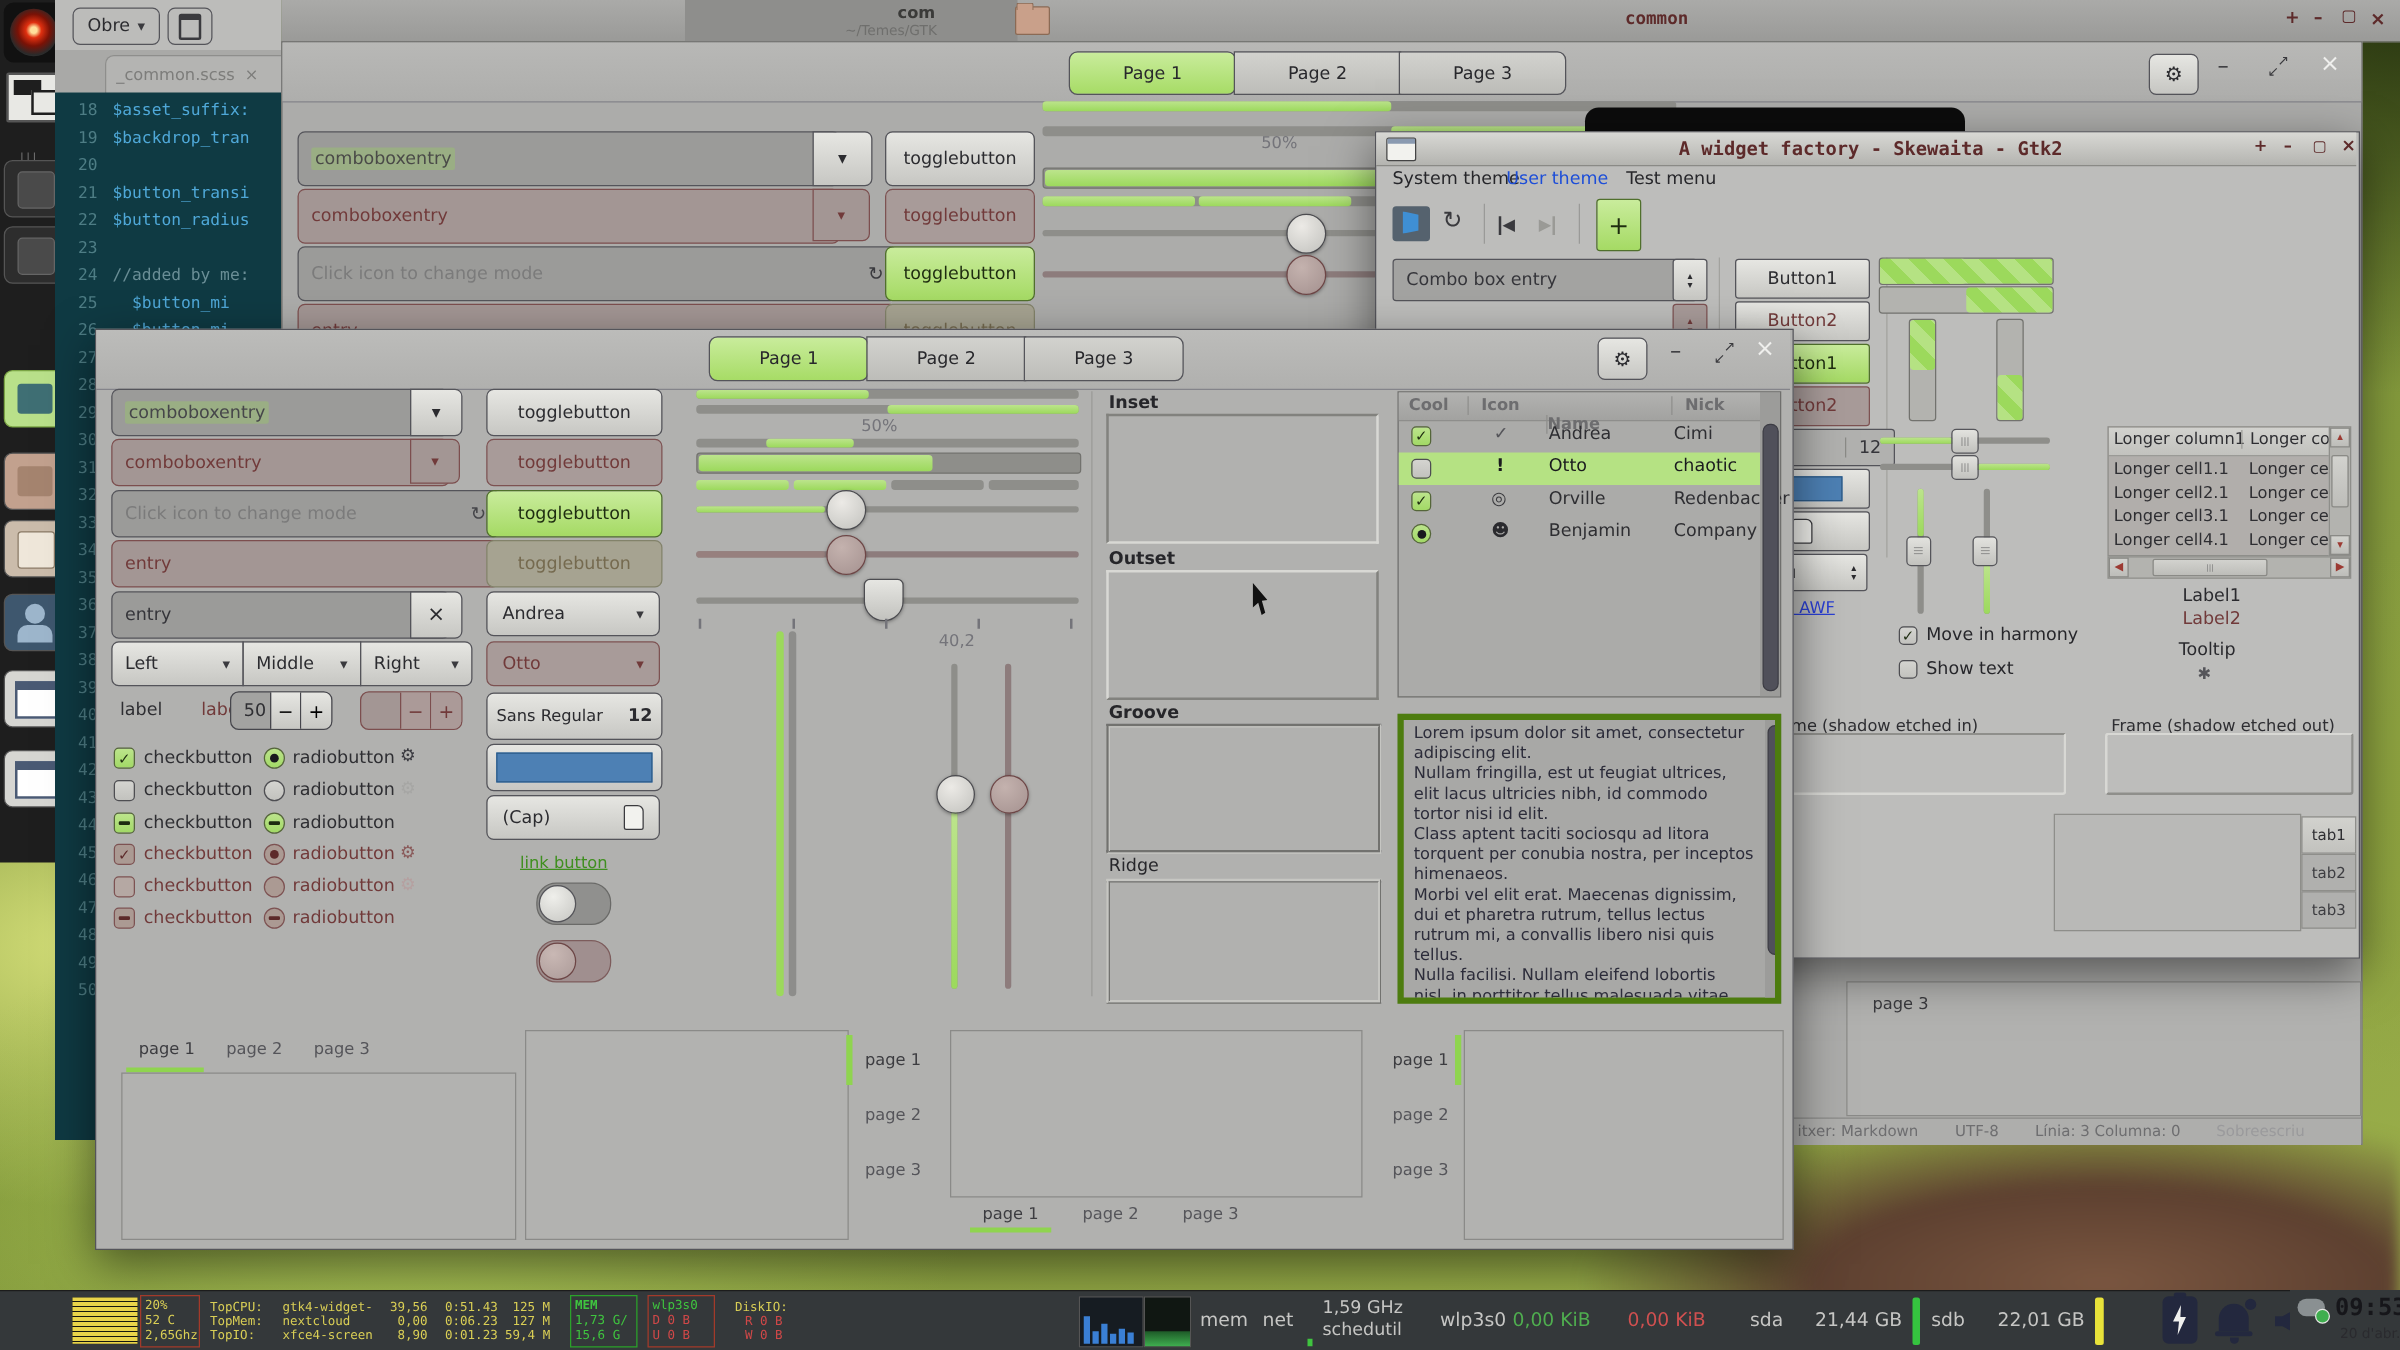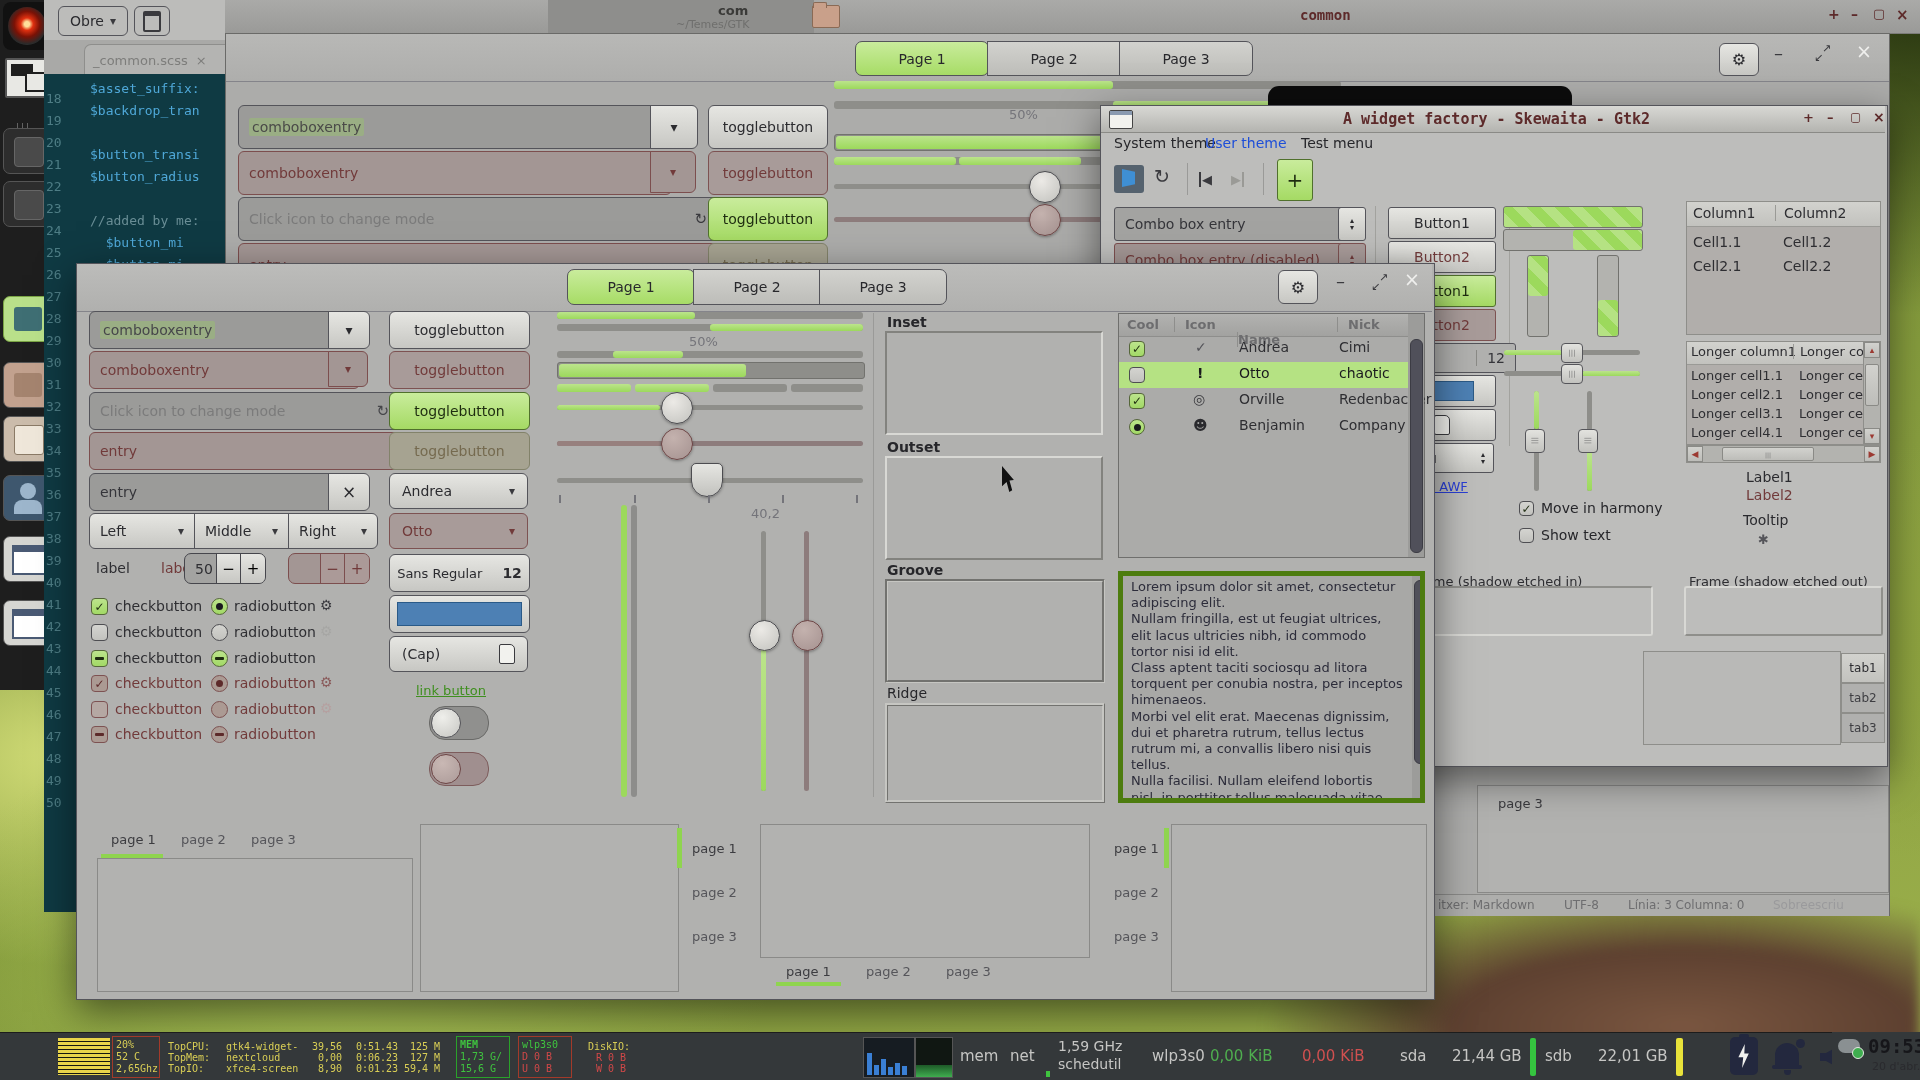--- a/index.html
+++ b/index.html
@@ -112,21 +112,21 @@
         <div style="width:14px;height:14px;border:2px solid #3a3a3e;border-radius:2px;border-top-width:5px"></div>
       </div>
     </div>
     <div class="abs" style="left:0;top:40px;width:181px;height:34px;background:#a9a9a7">
       <div class="abs" style="left:40px;top:4px;width:140px;height:30px;background:#b4b4b2;border:1px solid #8e8e8c;border-bottom:none;border-radius:7px 7px 0 0;display:flex;align-items:center;gap:8px;padding:0 8px;font-size:13px;color:#7d7d7b">
         <span>_common.scss</span>
         <span>×</span>
       </div>
     </div>
     <div class="abs" style="left:0;top:74px;width:181px;height:838px;background:#0f3a43">
-      <div class="code" style="left:2px;top:14px;width:32px;color:#4e7d85;white-space:pre-line">18
+      <div class="code" style="left:2px;top:4px;width:32px;text-align:right;color:#4e7d85;white-space:pre-line">18
 19
 20
 21
 22
 23
 24
 25
 26
 27
 28
@@ -298,23 +298,20 @@
     <div class="vsep" style="left:274px;top:100px;height:230px;background:#a2a29e"></div>
     <div class="vsep" style="left:408px;top:100px;height:240px;background:#a2a29e"></div>
 
     <div class="entry sq" style="left:13px;top:101px;width:222px;height:32px;background:#a3a3a1">
         <span>Combo box entry</span>
       </div>
     <div class="btn sq" style="left:237px;top:101px;width:26px;height:32px;flex-direction:column;font-size:8px;line-height:7px">
         <span>▴</span>
         <span>▾</span>
       </div>
-    <div class="entry sq red" style="left:13px;top:137px;width:222px;height:32px">
-        <span>Combo box entry (disabled)</span>
-      </div>
     <div class="btn sq flat-red" style="left:237px;top:137px;width:26px;height:32px;flex-direction:column;font-size:8px;line-height:7px">
         <span>▴</span>
         <span>▾</span>
       </div>
 
     <div class="btn sq" style="left:287px;top:101px;width:106px;height:30px">
         <span>Button1</span>
       </div>
     <div class="btn sq" style="left:287px;top:135px;width:106px;height:30px;color:#713a3a">
         <span>Button2</span>
@@ -367,30 +364,20 @@
 
     <div class="trough" style="left:433px;top:285px;width:5px;height:100px">
         <div class="fillg" style="left:0;top:0;width:100%;height:38px"></div>
       </div>
     <div class="abs" style="left:424px;top:323px;width:18px;height:22px;border:1px solid #55555a;border-radius:4px;background:linear-gradient(#e2e2de,#c2c2be);display:flex;align-items:center;justify-content:center;font-size:7px;color:#777;writing-mode:vertical-lr">|||</div>
     <div class="trough" style="left:486px;top:285px;width:5px;height:100px">
         <div class="fillg" style="left:0;bottom:0;width:100%;height:40px"></div>
       </div>
     <div class="abs" style="left:477px;top:323px;width:18px;height:22px;border:1px solid #55555a;border-radius:4px;background:linear-gradient(#e2e2de,#c2c2be);display:flex;align-items:center;justify-content:center;font-size:7px;color:#777;writing-mode:vertical-lr">|||</div>
 
-    <div class="abs" style="left:585px;top:95px;width:193px;height:132px;background:#b1aeab;border:1px solid #8e8e8a">
-      <div class="abs" style="left:0;top:0;width:100%;height:24px;background:linear-gradient(#d2d2ce,#c2c2be);border-bottom:1px solid #9a9a96">
-        <span class="treecell" style="left:6px;top:3px">Column1</span>
-        <span class="treecell" style="left:88px;top:3px;border-left:1px solid #9a9a96;padding-left:8px">Column2</span>
-      </div>
-      <span class="treecell" style="left:6px;top:32px">Cell1.1</span>
-      <span class="treecell" style="left:96px;top:32px">Cell1.2</span>
-      <span class="treecell" style="left:6px;top:56px">Cell2.1</span>
-      <span class="treecell" style="left:96px;top:56px">Cell2.2</span>
-    </div>
 
     <div class="abs" style="left:585px;top:235px;width:177px;height:102px;background:#b1aeab;border:1px solid #8e8e8a;overflow:hidden">
       <div class="abs" style="left:0;top:0;width:100%;height:22px;background:linear-gradient(#d2d2ce,#c2c2be);border-bottom:1px solid #9a9a96">
         <span class="treecell" style="left:4px;top:2px;font-size:13px">Longer column1</span>
         <span class="treecell" style="left:106px;top:2px;font-size:13px;border-left:1px solid #9a9a96;padding-left:6px">Longer col</span>
       </div>
       <span class="treecell" style="left:4px;top:26px;font-size:13px">Longer cell1.1</span>
       <span class="treecell" style="left:112px;top:26px;font-size:13px">Longer cel</span>
       <span class="treecell" style="left:4px;top:45px;font-size:13px">Longer cell2.1</span>
       <span class="treecell" style="left:112px;top:45px;font-size:13px">Longer cel</span>

